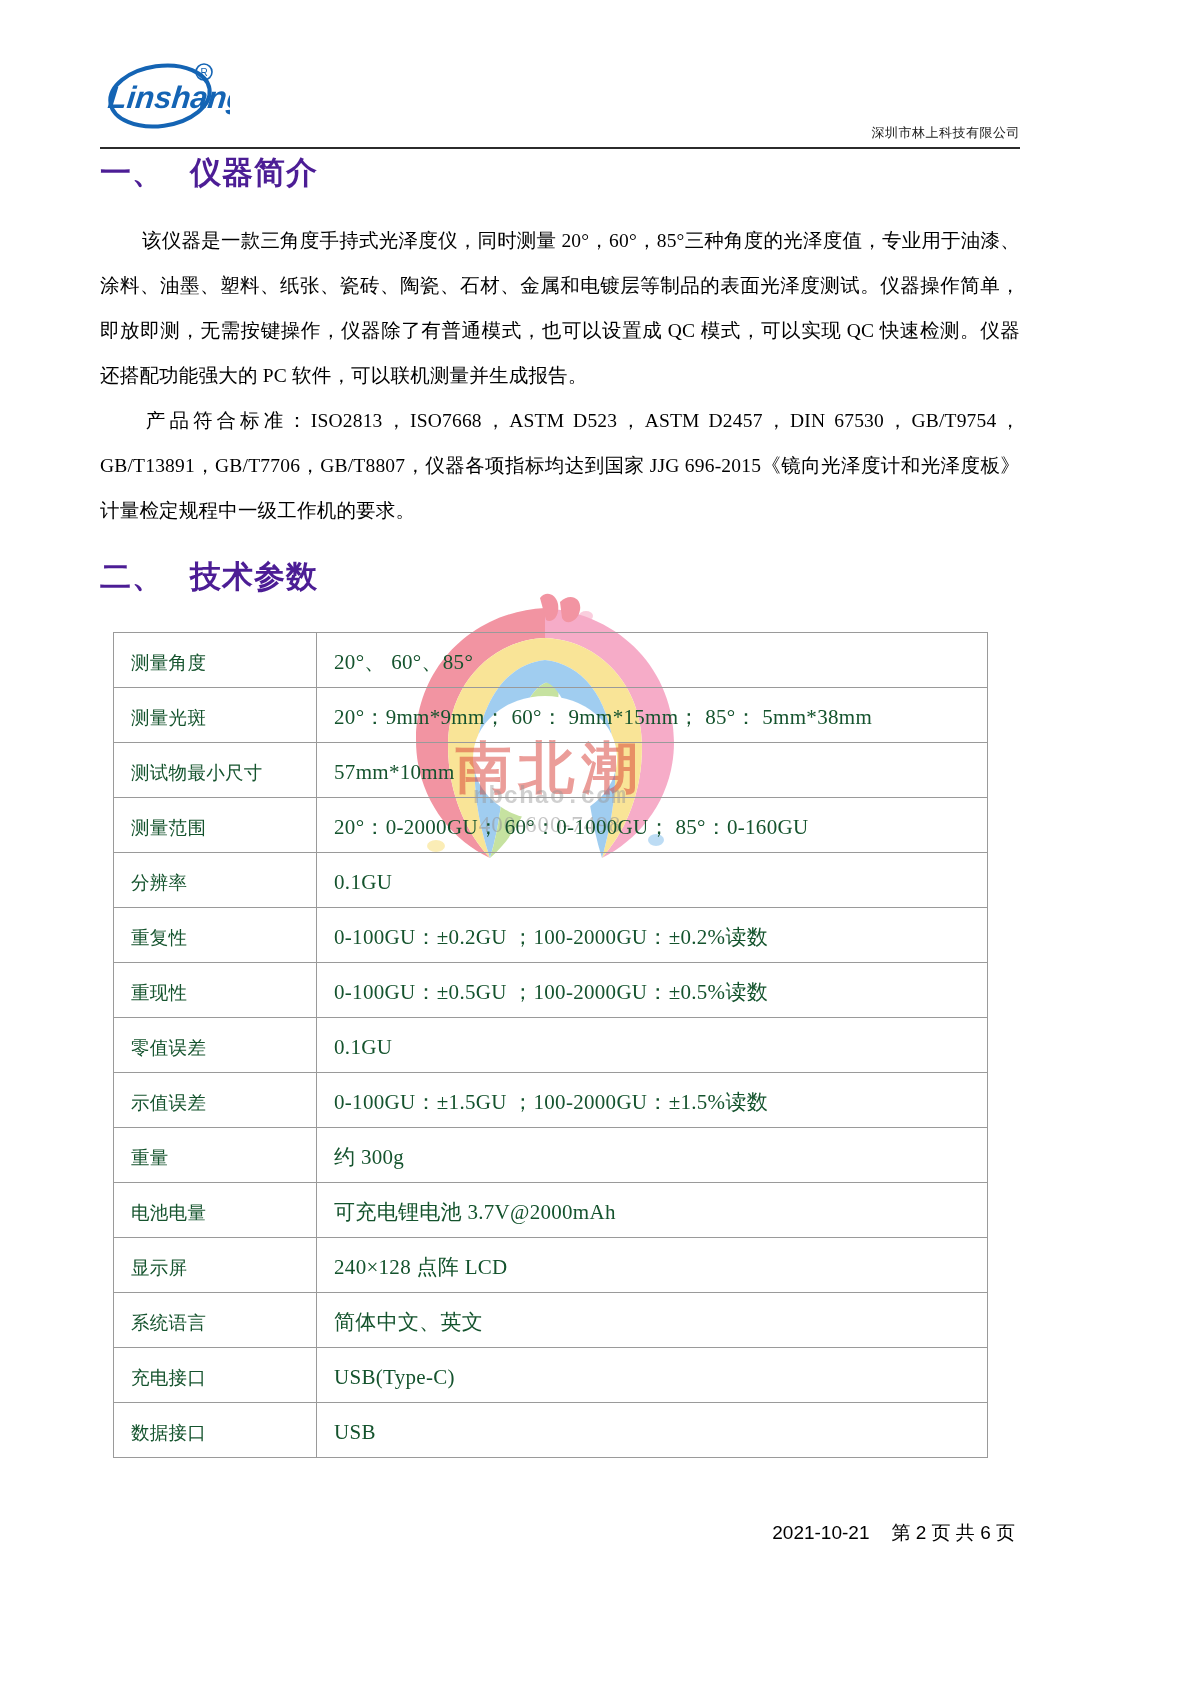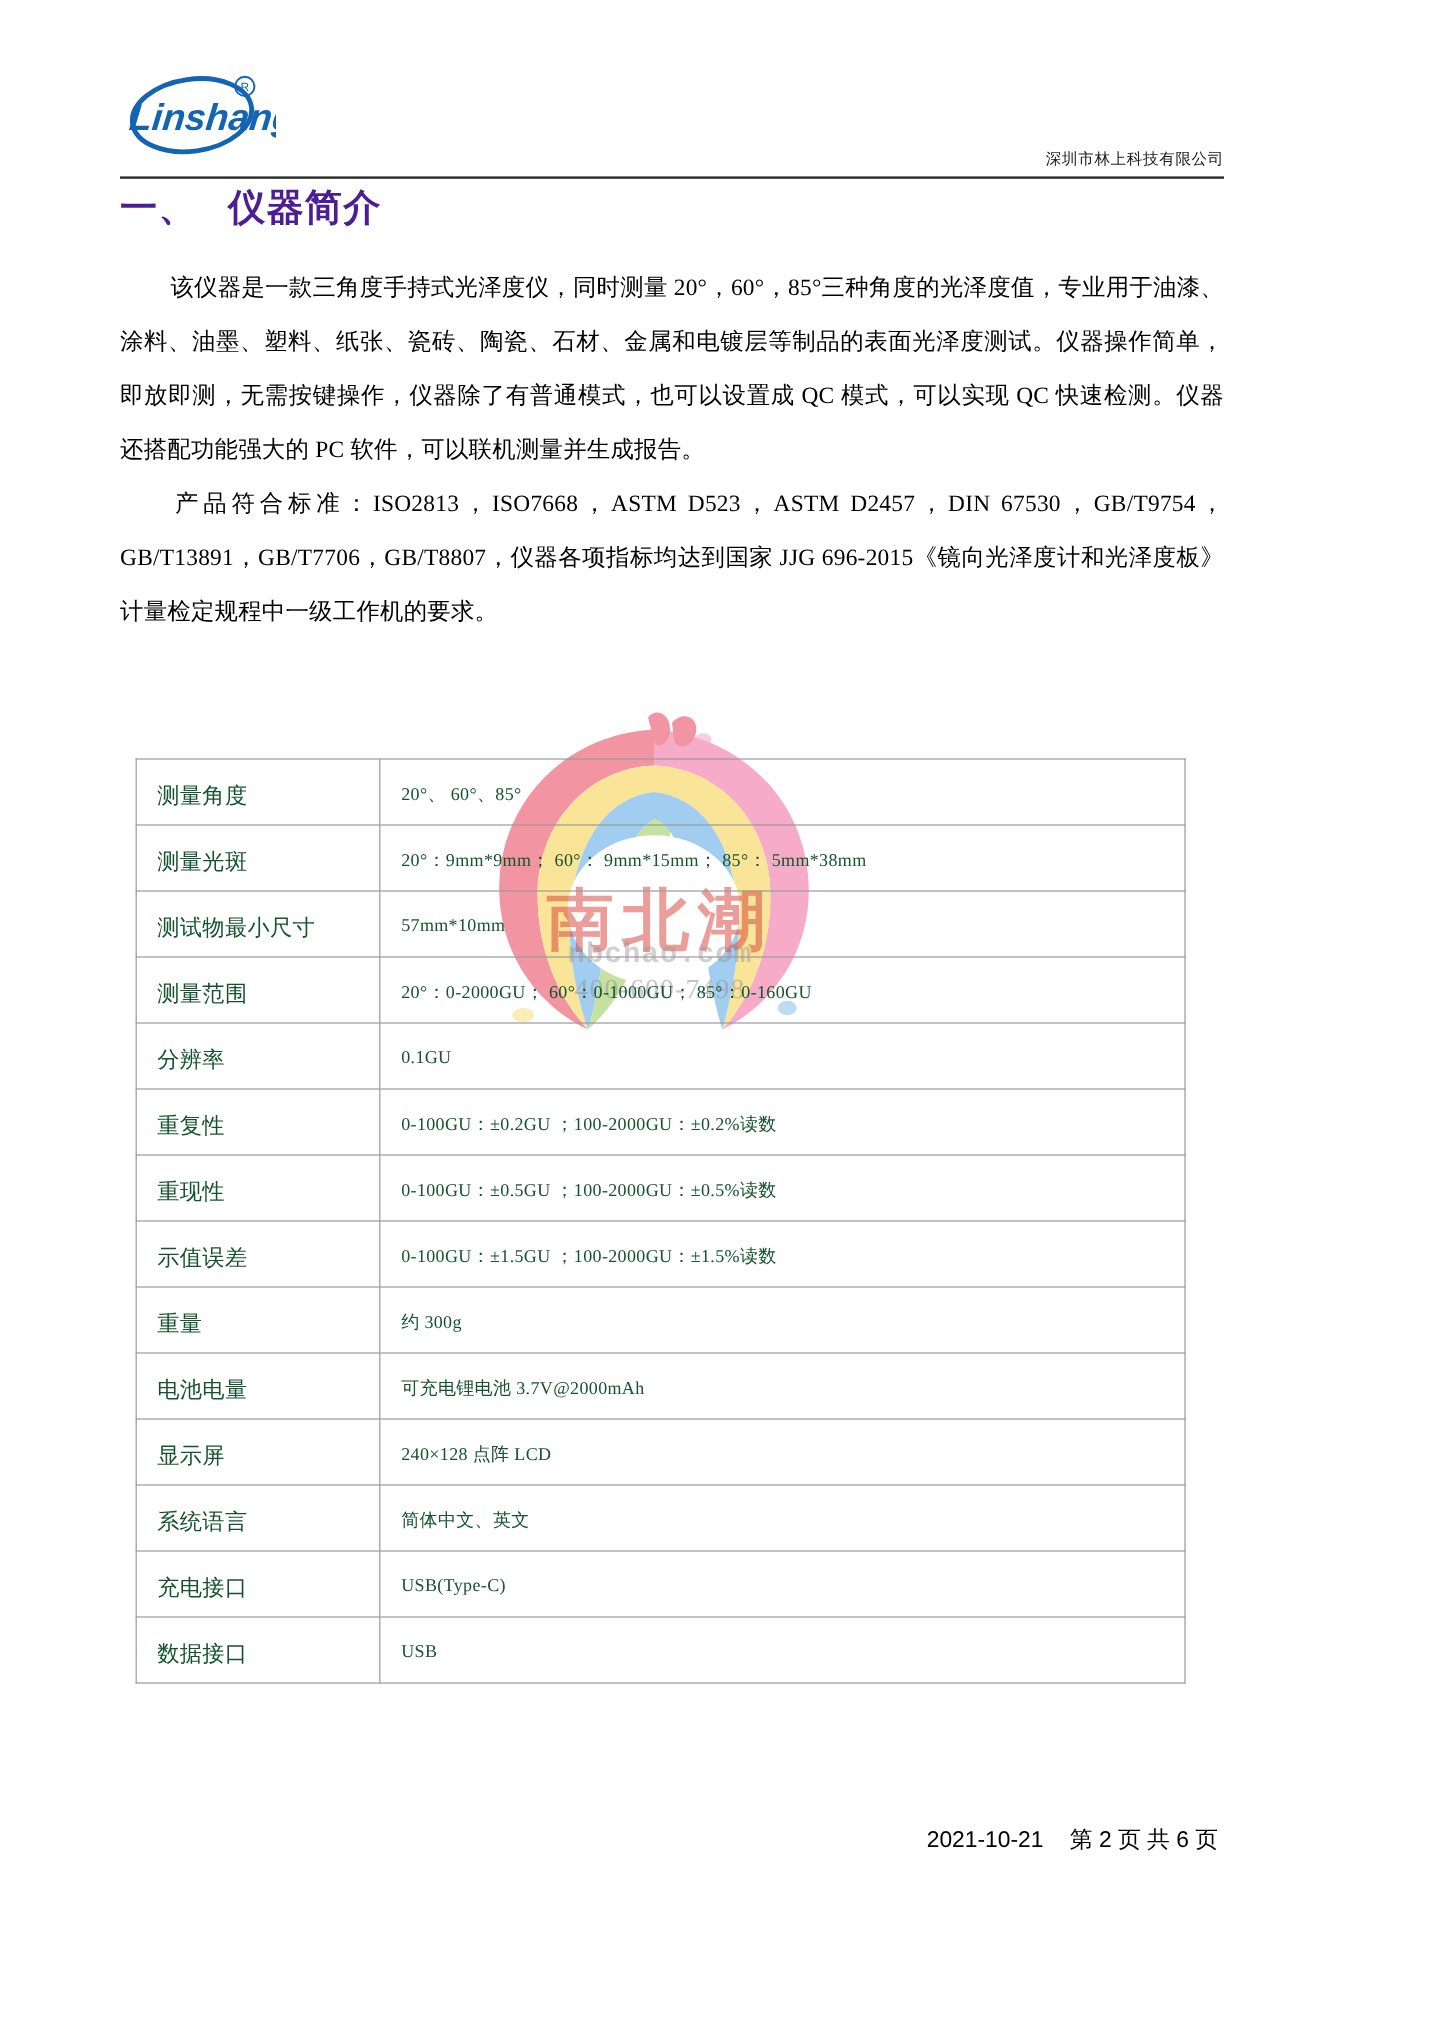--- a/index.html
+++ b/index.html
@@ -142,21 +142,21 @@
     border: 1px solid #9a9a9a;
     height: 50px;
     padding: 4px 0 0 17px;
     font-size: 18.5px;
     color: #14532d;
     vertical-align: middle;
     background: transparent;
     letter-spacing: 0.3px;
   }
   .spec-table td.k { width: 190px; }
-  .spec-table td.v { width: 668px; font-size: 15px; }
+  .spec-table td.v { width: 668px; font-size: 21px; }
 
   
   .footer {
     position: absolute;
     right: 185px;
     top: 1520px;
     font-family: Liberation Sans, sans-serif;
     font-size: 19px;
     color: #000;
     white-space: nowrap;
@@ -190,20 +190,23 @@
   </div>
 
   <div class="para" id="para1">
     <span class="indent"></span><span>该仪器是一款三角度手持式光泽度仪，同时测量 20°，60°，85°三种角度的光泽度值，专业用于油漆、涂料、油墨、塑料、纸张、瓷砖、陶瓷、石材、金属和电镀层等制品的表面光泽度测试。仪器操作简单，即放即测，无需按键操作，仪器除了有普通模式，也可以设置成 QC 模式，可以实现 QC 快速检测。仪器还搭配功能强大的 PC 软件，可以联机测量并生成报告。</span>
   </div>
 
   <div class="para" id="para2">
     <span class="indent"></span><span>产品符合标准：ISO2813，ISO7668，ASTM D523，ASTM D2457，DIN 67530，GB/T9754，GB/T13891，GB/T7706，GB/T8807，仪器各项指标均达到国家 JJG 696-2015《镜向光泽度计和光泽度板》计量检定规程中一级工作机的要求。</span>
   </div>
 
+  <div class="sec-heading" id="sec2">
+    <span class="num">二、</span><span>技术参数</span>
+  </div>
 
   <div class="watermark">
     <svg width="310" height="290" viewBox="0 0 310 290">
       <g opacity="0.62" stroke="none">
         <path d="M155 18 C80 22 26 80 26 150 C26 205 58 248 100 268
                  C74 240 58 200 58 156 C58 96 100 50 155 48 Z" fill="#e8455c"></path>
         <path d="M155 48 C100 50 58 96 58 156 C58 200 74 240 100 268
                  C88 232 82 196 86 162 C92 108 118 74 155 70 Z" fill="#f5d14a"></path>
         <path d="M155 70 C118 74 92 108 86 162 C82 196 88 232 100 268
                  C112 230 112 192 120 162 C130 122 142 96 158 92 Z" fill="#5aa9e6"></path>
@@ -255,20 +258,24 @@
       </tr>
       <tr>
         <td class="k">重复性</td>
         <td class="v">0-100GU：±0.2GU ；100-2000GU：±0.2%读数</td>
       </tr>
       <tr>
         <td class="k">重现性</td>
         <td class="v">0-100GU：±0.5GU ；100-2000GU：±0.5%读数</td>
       </tr>
       <tr>
+        <td class="k">零值误差</td>
+        <td class="v">0.1GU</td>
+      </tr>
+      <tr>
         <td class="k">示值误差</td>
         <td class="v">0-100GU：±1.5GU ；100-2000GU：±1.5%读数</td>
       </tr>
       <tr>
         <td class="k">重量</td>
         <td class="v">约 300g</td>
       </tr>
       <tr>
         <td class="k">电池电量</td>
         <td class="v">可充电锂电池 3.7V@2000mAh</td>

